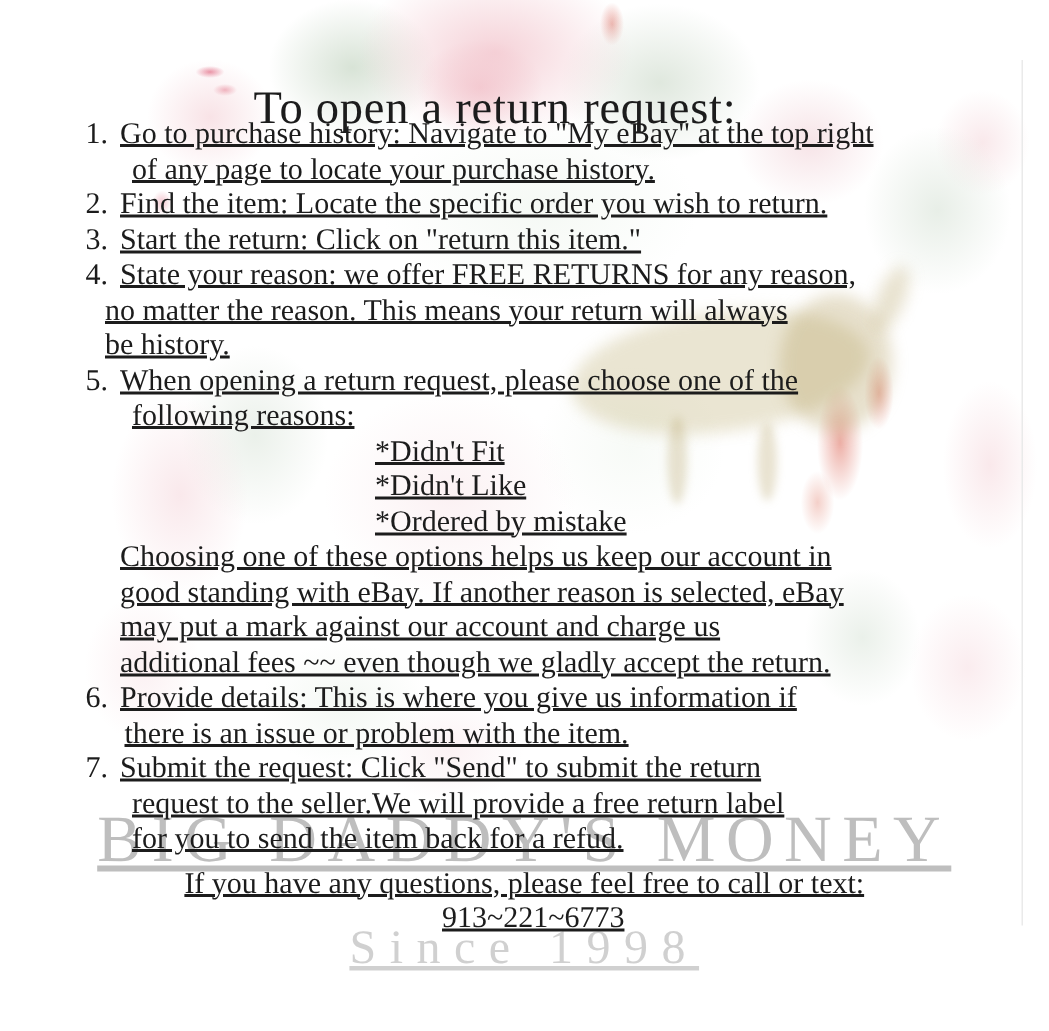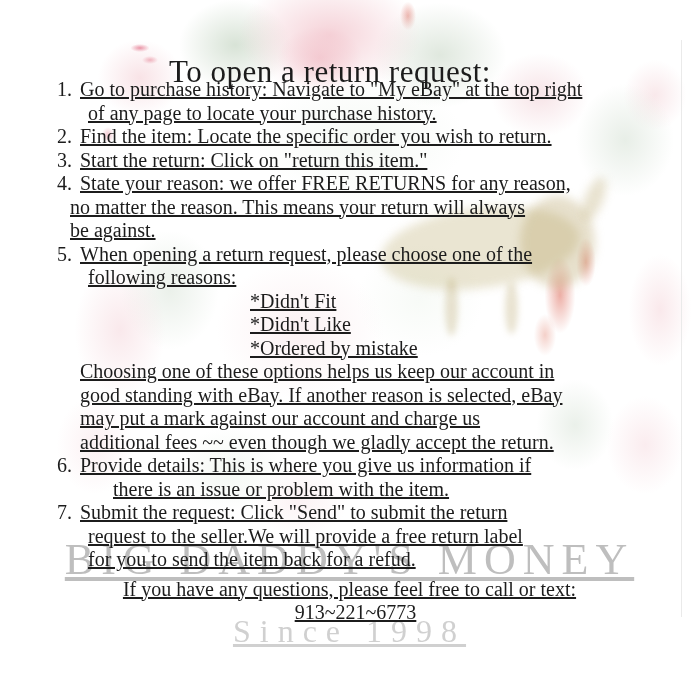--- a/index.html
+++ b/index.html
@@ -56,21 +56,21 @@
   .title {
     position:absolute; top:33px; left:0; width:660px; z-index:3;
     text-align:center; font-size:31px; font-weight:normal; letter-spacing:0.5px;
   }
   .content { position:absolute; top:78px; left:0; width:699px; z-index:3; }
   .line { font-size:20px; line-height:23.5px; height:23.5px; white-space:nowrap;text-decoration:underline; }
   .num  { display:inline-block; width:23px; }
   .first  { padding-left:57px; }
   .c70    { padding-left:70px; }
   .c88    { padding-left:88px; }
-  .c92    { padding-left:113px; }
+  .c92    { padding-left:83px; }
   .reason { padding-left:250px; }
   .note   { padding-left:80px; }
   .footer-line { text-align:center; margin-top:6px; padding-left:0; }
   .phone-line  { text-align:center; margin-top:0; padding-left:12px; }
 </style>
 </head>
 <body>
 
 <div class="bg"></div>
 <div class="deer-part deer-body"></div>
@@ -88,21 +88,21 @@
 <div class="content">
   <div class="line first"><span class="num">1.</span><span>Go to purchase history: Navigate to "My eBay" at the top right</span></div>
   <div class="line c88">of any page to locate your purchase history.</div>
 
   <div class="line first"><span class="num">2.</span><span>Find the item: Locate the specific order you wish to return.</span></div>
 
   <div class="line first"><span class="num">3.</span><span>Start the return: Click on "return this item."</span></div>
 
   <div class="line first"><span class="num">4.</span><span>State your reason: we offer FREE RETURNS for any reason,</span></div>
   <div class="line c70">no matter the reason. This means your return will always</div>
-  <div class="line c70">be against.</div>
+  <div class="line c70">be history.</div>
 
   <div class="line first"><span class="num">5.</span><span>When opening a return request, please choose one of the</span></div>
   <div class="line c88">following reasons:</div>
 
   <div class="line reason">*Didn't Fit</div>
   <div class="line reason">*Didn't Like</div>
   <div class="line reason">*Ordered by mistake</div>
 
   <div class="line note">Choosing one of these options helps us keep our account in</div>
   <div class="line note">good standing with eBay. If another reason is selected, eBay</div>

